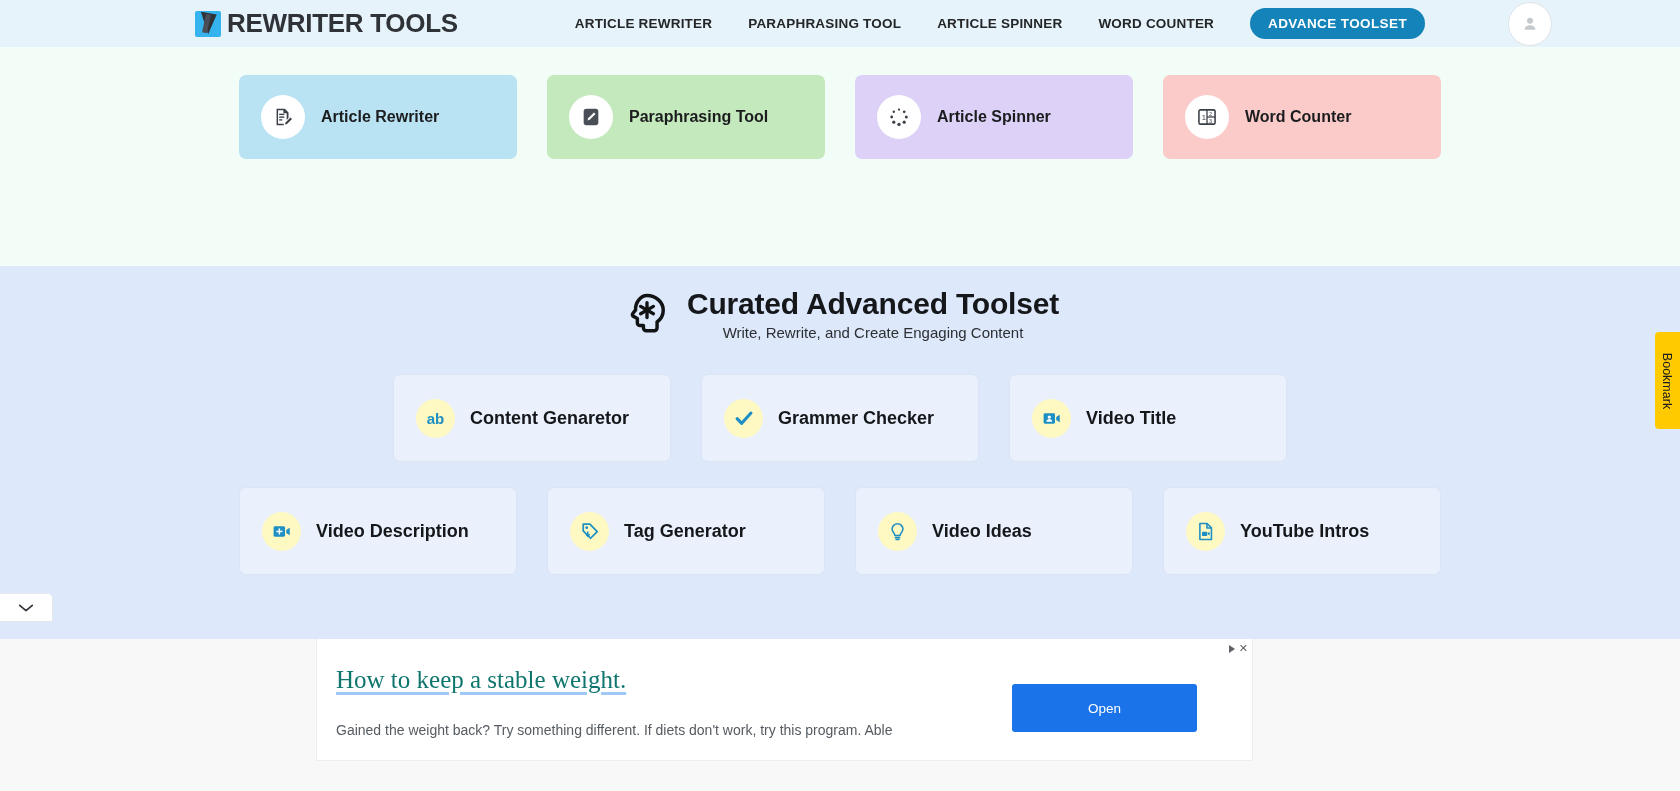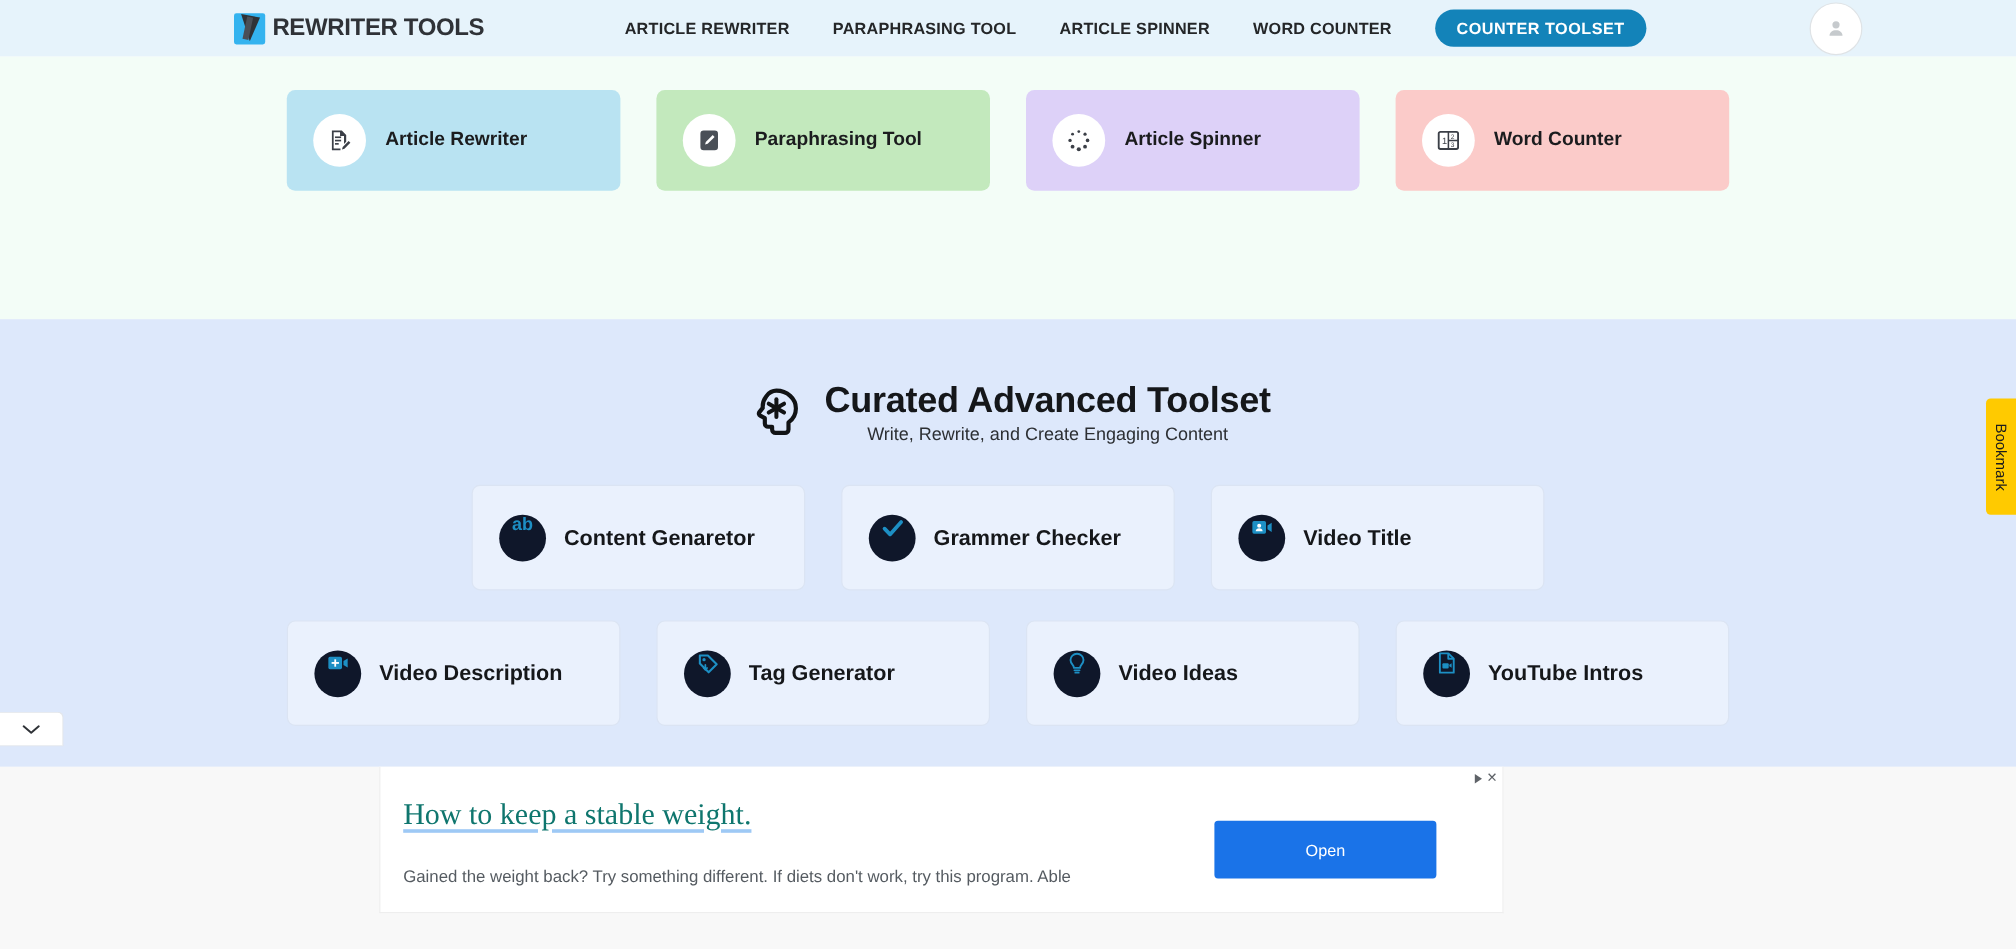--- a/index.html
+++ b/index.html
@@ -38,21 +38,21 @@
     border-right: 5px solid transparent;
     border-top: 21px solid #2f3237;
     transform: rotate(10deg);
   }
   .brand-mark .nib2 {
     position: absolute; left: 9px; top: 3px;
     width: 5px; height: 19px; background: #4a4f57;
     transform: rotate(12deg);
   }
   .brand-text {
-    font-size: 20px; font-weight: bold; letter-spacing: -0.3px;
+    font-size: 26px; font-weight: bold; letter-spacing: -0.3px;
     color: #2f3237; white-space: nowrap;
   }
 
   .nav {
     display: flex; align-items: center; gap: 0px;
     margin-left: 117px;
   }
   .nav-item {
     font-size: 13.5px; font-weight: bold; color: #242628;
     letter-spacing: 0.2px; white-space: nowrap;
@@ -102,21 +102,21 @@
     flex: none;
   }
   .tool-card .label {
     font-size: 16px; font-weight: bold; color: #1b1c1e;
     white-space: nowrap;
   }
 
   
   .toolset {
     background: #dde8fb;
-    padding-top: 52px;
+    padding-top: 22px;
     height: 373px;
     position: relative;
   }
   .toolset-head {
     display: flex; align-items: center; justify-content: center;
     gap: 14px; margin-bottom: 34px;
   }
   .toolset-head .head-icon { flex: none; }
   .toolset-head .ht { line-height: 1.05; }
   .toolset-title {
@@ -133,22 +133,22 @@
   .mini-card {
     width: 278px; height: 88px;
     background: #eaf1fd; border: 1px solid #dbe4f3;
     border-radius: 7px;
     display: flex; align-items: center; gap: 15px;
     padding-left: 22px;
     cursor: pointer;
   }
   .mini-card .bubble {
     width: 39px; height: 39px; border-radius: 50%;
-    background: #0f172a;
-    display: flex; align-items: flex-start; justify-content: center;
+    background: #fef9c3;
+    display: flex; align-items: center; justify-content: center;
     flex: none;
   }
   .mini-card .bubble .ab {
     font-size: 15px; font-weight: bold; color: #1d8fc4;
   }
   .mini-card .label {
     font-size: 18px; font-weight: bold; color: #15171a;
     white-space: nowrap;
   }
 
@@ -240,21 +240,21 @@
         <div class="nib2"></div>
       </div>
       <div class="brand-text">REWRITER TOOLS</div>
     </div>
 
     <nav class="nav">
       <div class="nav-item">ARTICLE REWRITER</div>
       <div class="nav-item">PARAPHRASING TOOL</div>
       <div class="nav-item">ARTICLE SPINNER</div>
       <div class="nav-item">WORD COUNTER</div>
-      <button class="nav-cta">COUNTER TOOLSET</button>
+      <button class="nav-cta">ADVANCE TOOLSET</button>
     </nav>
 
     <div class="avatar">
       <svg width="20" height="20" viewBox="0 0 24 24">
         <circle cx="12" cy="8" r="3.6" fill="#c6cacd"></circle>
         <path d="M5.5 19c0-3.6 2.9-5.6 6.5-5.6s6.5 2 6.5 5.6z" fill="#c6cacd"></path>
       </svg>
     </div>
   </div>
 

